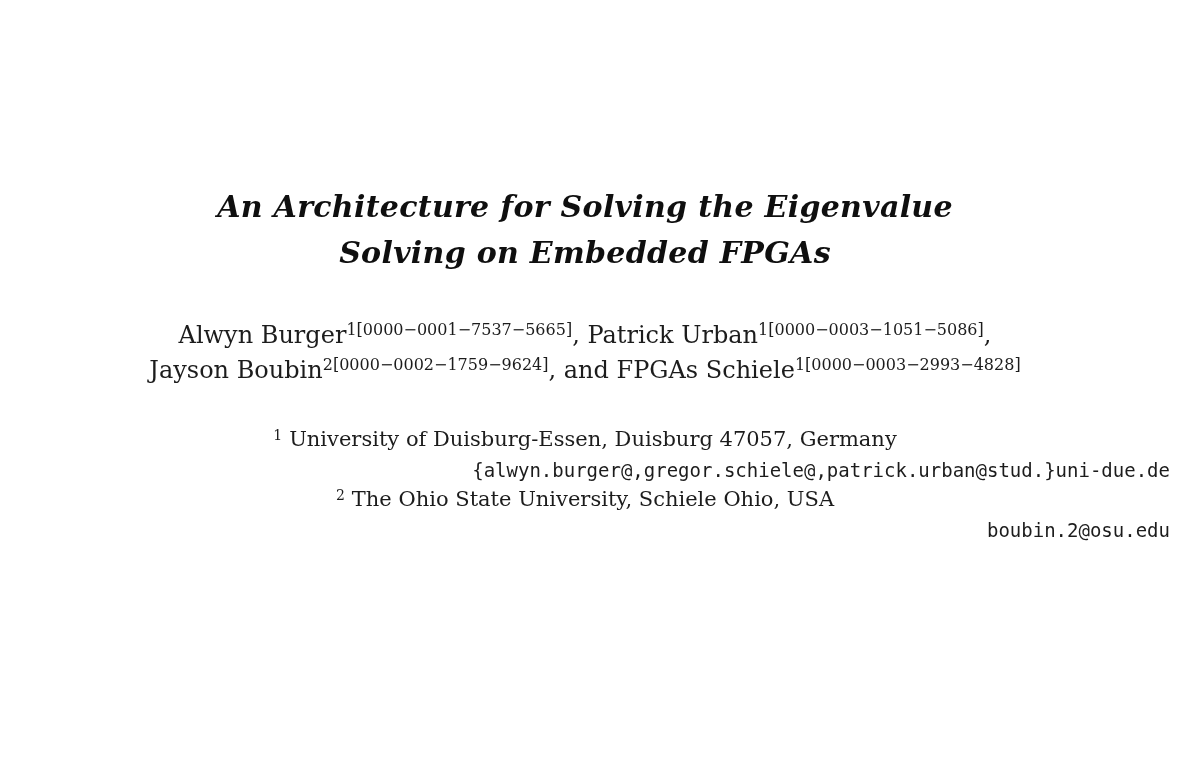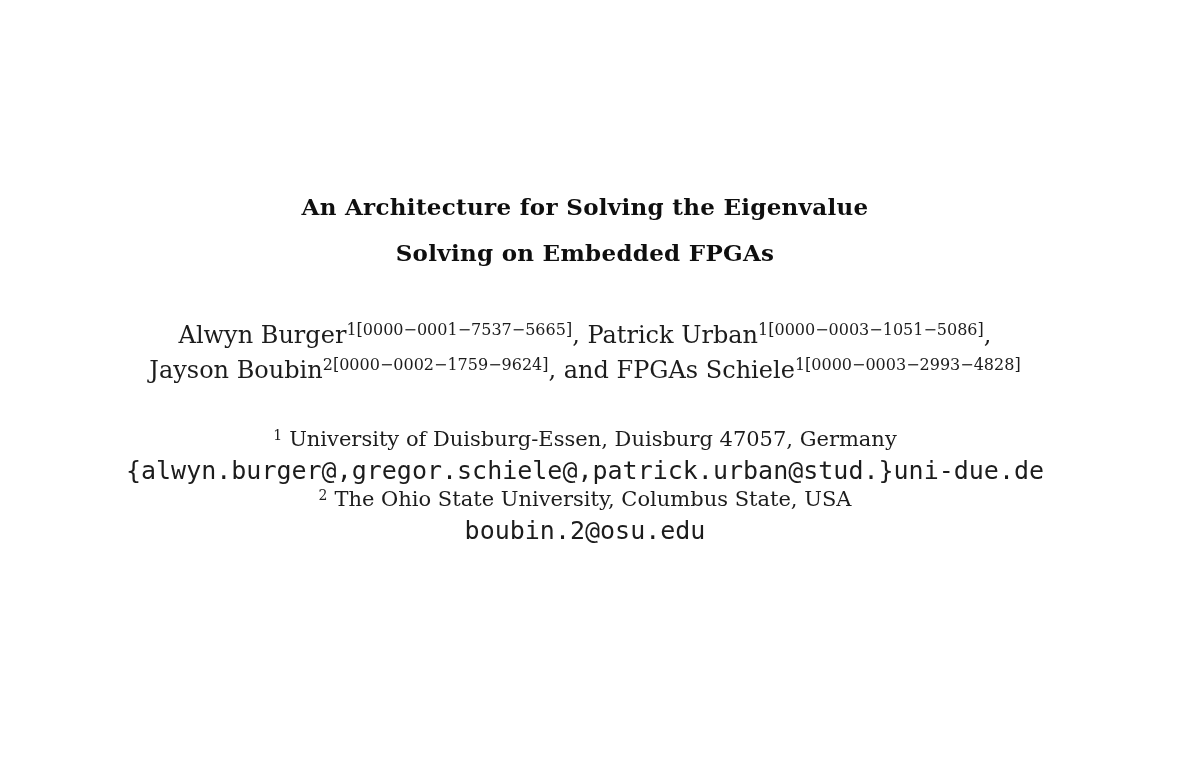--- a/index.html
+++ b/index.html
@@ -16,24 +16,25 @@
   .page {
     width: 1200px;
     height: 776px;
     padding-top: 184px;
     padding-right: 30px;
     text-align: center;
   }
   .title {
     font-family: "DejaVu Serif", serif;
     font-weight: bold;
-    font-size: 23px;
+    font-size: 30px;
     line-height: 46px;
     color: #0f0f0f;
     letter-spacing: 0.3px;
+    font-style: italic;
   }
   .authors {
     margin-top: 43px;
     font-size: 24px;
     line-height: 33px;
     color: #1c1c1c;
   }
   .authors .sup {
     font-size: 16px;
     position: relative;
@@ -47,21 +48,22 @@
     color: #1c1c1c;
   }
   .affiliations .sup {
     font-size: 14px;
     position: relative;
     top: -0.45em;
     margin-right: 7px;
   }
   .mono {
     font-family: "DejaVu Sans Mono", monospace;
-    font-size: 25px;
+    font-size: 19px;
+    text-align: right;
   }
   .line { display: block; }
 </style>
 </head>
 <body>
 
 <div class="page">
 
   <h1 class="title">
     <span class="line">An Architecture for Solving the Eigenvalue</span>
@@ -78,19 +80,19 @@
   </div>
 
   <div class="affiliations">
 
     <span class="line">
       <span class="sup">1</span><span>University of Duisburg-Essen, Duisburg 47057, Germany</span>
     </span>
     <span class="line mono">{alwyn.burger@,gregor.schiele@,patrick.urban@stud.}uni-due.de</span>
 
     <span class="line">
-      <span class="sup">2</span><span>The Ohio State University, Columbus State, USA</span>
+      <span class="sup">2</span><span>The Ohio State University, Schiele Ohio, USA</span>
     </span>
     <span class="line mono">boubin.2@osu.edu</span>
 
   </div>
 
 </div>
 
 </body></html>

